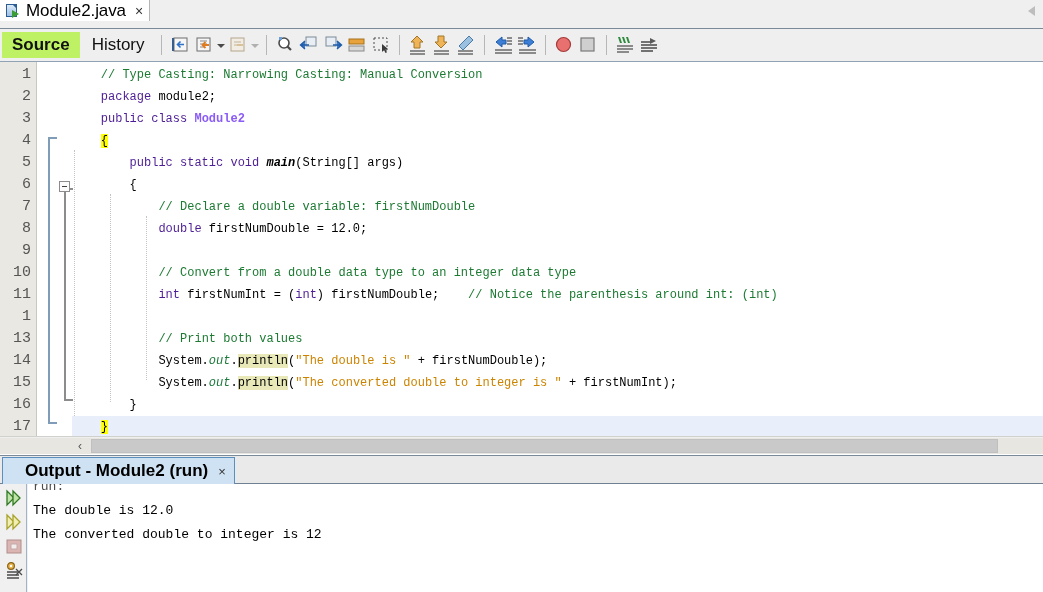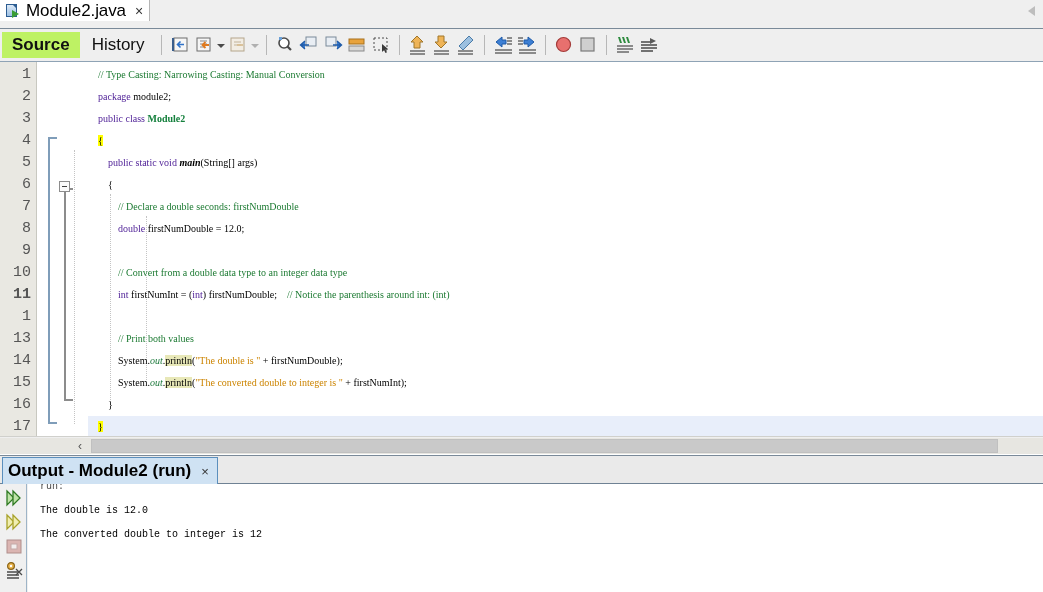--- a/index.html
+++ b/index.html
@@ -111,30 +111,30 @@
     position: absolute; left: 72px; top: 0; right: 0; height: 374px;
     overflow: hidden;
   }
   .lnum {
     position: absolute; right: 5px; width: 32px;
     text-align: right;
     font-family: "Liberation Mono", monospace;
     font-size: 15px; color: #555; line-height: 22px; height: 22px;
   }
   .codeline {
-    position: absolute; left: 16px; white-space: pre;
-    font-family: Liberation Serif, serif;
-    font-size: 10px; line-height: 22px; height: 22px;
+    position: absolute; left: 0; white-space: pre;
+    font-family: Liberation Mono, monospace;
+    font-size: 12px; line-height: 22px; height: 22px;
     color: #000;
   }
   .codeline.cur { background: #e8eefa; width: 1400px; }
   .kw   { color: #4c1d95; }
   .cmt  { color: #1c7a32; }
   .str  { color: #cc8400; }
-  .cls  { font-weight: bold; color: #15803d; }
+  .cls  { font-weight: bold; color: #8b5cf6; }
   .mth  { font-weight: bold; font-style: italic; color: #000; }
   .fld  { font-style: italic; color: #1d7a3c; }
   .hl-brace { background: #ffff00; }
   .hl-ident { background: #e8e8b8; }
 
   .indent-guide {
     position: absolute; width: 0;
     border-left: 1px dotted #c4c4c4;
   }
   .fold-bracket {
@@ -177,44 +177,44 @@
     background: #f0f0f0;
     border-top: 1px solid #7a8a99;
   }
   .out-tabbar {
     position: absolute; left: 0; top: 0; width: 1043px; height: 28px;
     background: #eaeaea;
     border-bottom: 1px solid #6f8294;
   }
   .out-tab {
     position: absolute; left: 2px; top: 1px; height: 27px;
-    display: flex; align-items: center; padding: 0 8px 0 5px;
+    display: flex; align-items: center; padding: 0 8px 0 22px;
     background: #cfe2f3;
     border: 1px solid #5b8fbd; border-bottom: none;
   }
   .out-tab-label {
     font-size: 17px; font-weight: bold; color: #000; white-space: nowrap;
   }
   .out-tab-close {
     margin-left: 10px; font-size: 13px; color: #333; cursor: pointer;
   }
   .out-gutter {
     position: absolute; left: 0; top: 28px; width: 27px; height: 109px;
     background: #f0f0f0;
     border-right: 1px solid #9eb4c7;
   }
   .out-gicon { position: absolute; left: 4px; width: 20px; height: 20px; }
   .out-body {
     position: absolute; left: 28px; top: 28px; right: 0; height: 109px;
     background: #ffffff; overflow: hidden;
   }
   .out-line {
-    position: absolute; left: 12px; white-space: pre;
+    position: absolute; left: 5px; white-space: pre;
     font-family: "Liberation Mono", monospace;
-    font-size: 10px; line-height: 24px; height: 24px;
+    font-size: 13px; line-height: 24px; height: 24px;
     color: #000;
   }
   .out-line.muted { color: #4b4b4b; }
   .out-line.ok { color: #00a000; }
 
   
   .svgico { position: absolute; left: 0; top: 0; }
 </style>
 </head>
 <body>
@@ -360,21 +360,21 @@
       <div class="lnum" style="top: 2px;">1</div>
       <div class="lnum" style="top: 24px;">2</div>
       <div class="lnum" style="top: 46px;">3</div>
       <div class="lnum" style="top: 68px;">4</div>
       <div class="lnum" style="top: 90px;">5</div>
       <div class="lnum" style="top: 112px;">6</div>
       <div class="lnum" style="top: 134px;">7</div>
       <div class="lnum" style="top: 156px;">8</div>
       <div class="lnum" style="top: 178px;">9</div>
       <div class="lnum" style="top: 200px;">10</div>
-      <div class="lnum" style="top: 222px; font-weight: bold;">11</div>
+      <div class="lnum" style="top: 222px;">11</div>
       <div class="lnum" style="top: 244px;">1</div>
       <div class="lnum" style="top: 266px;">13</div>
       <div class="lnum" style="top: 288px;">14</div>
       <div class="lnum" style="top: 310px;">15</div>
       <div class="lnum" style="top: 332px;">16</div>
       <div class="lnum" style="top: 354px;">17</div>
     </div>
   <div class="foldcol" id="foldcol">
 
     <div class="fold-bracket" style="left:10px; top:75px; width:9px; height:287px; border-color:#7f9db9;"></div>
@@ -386,21 +386,21 @@
 
     <div class="indent-guide" style="left:2px; top:88px; height:274px;"></div>
     <div class="indent-guide" style="left:38px; top:132px; height:208px;"></div>
     <div class="indent-guide" style="left:74px; top:154px; height:164px;"></div>
   <div class="codeline" style="top: 2px;"><span>    </span><span class="cmt">// Type Casting: Narrowing Casting: Manual Conversion</span></div>
       <div class="codeline" style="top: 24px;"><span>    </span><span class="kw">package</span><span> module2;</span></div>
       <div class="codeline" style="top: 46px;"><span>    </span><span class="kw">public class</span><span> </span><span class="cls">Module2</span></div>
       <div class="codeline" style="top: 68px;"><span>    </span><span class="hl-brace">{</span></div>
       <div class="codeline" style="top: 90px;"><span>        </span><span class="kw">public static void</span><span> </span><span class="mth">main</span><span>(String[] args)</span></div>
       <div class="codeline" style="top: 112px;"><span>        {</span></div>
-      <div class="codeline" style="top: 134px;"><span>            </span><span class="cmt">// Declare a double seconds: firstNumDouble</span></div>
+      <div class="codeline" style="top: 134px;"><span>            </span><span class="cmt">// Declare a double variable: firstNumDouble</span></div>
       <div class="codeline" style="top: 156px;"><span>            </span><span class="kw">double</span><span> firstNumDouble = 12.0;</span></div>
       <div class="codeline" style="top: 178px;"><span></span></div>
       <div class="codeline" style="top: 200px;"><span>            </span><span class="cmt">// Convert from a double data type to an integer data type</span></div>
       <div class="codeline" style="top: 222px;"><span>            </span><span class="kw">int</span><span> firstNumInt = (</span><span class="kw">int</span><span>) firstNumDouble;    </span><span class="cmt">// Notice the parenthesis around int: (int)</span></div>
       <div class="codeline" style="top: 244px;"><span></span></div>
       <div class="codeline" style="top: 266px;"><span>            </span><span class="cmt">// Print both values</span></div>
       <div class="codeline" style="top: 288px;"><span>            System.</span><span class="fld">out</span><span>.</span><span class="hl-ident">println</span><span>(</span><span class="str">"The double is "</span><span> + firstNumDouble);</span></div>
       <div class="codeline" style="top: 310px;"><span>            System.</span><span class="fld">out</span><span>.</span><span class="hl-ident">println</span><span>(</span><span class="str">"The converted double to integer is "</span><span> + firstNumInt);</span></div>
       <div class="codeline" style="top: 332px;"><span>        }</span></div>
       <div class="codeline cur" style="top: 354px;"><span>    </span><span class="hl-brace">}</span></div>

